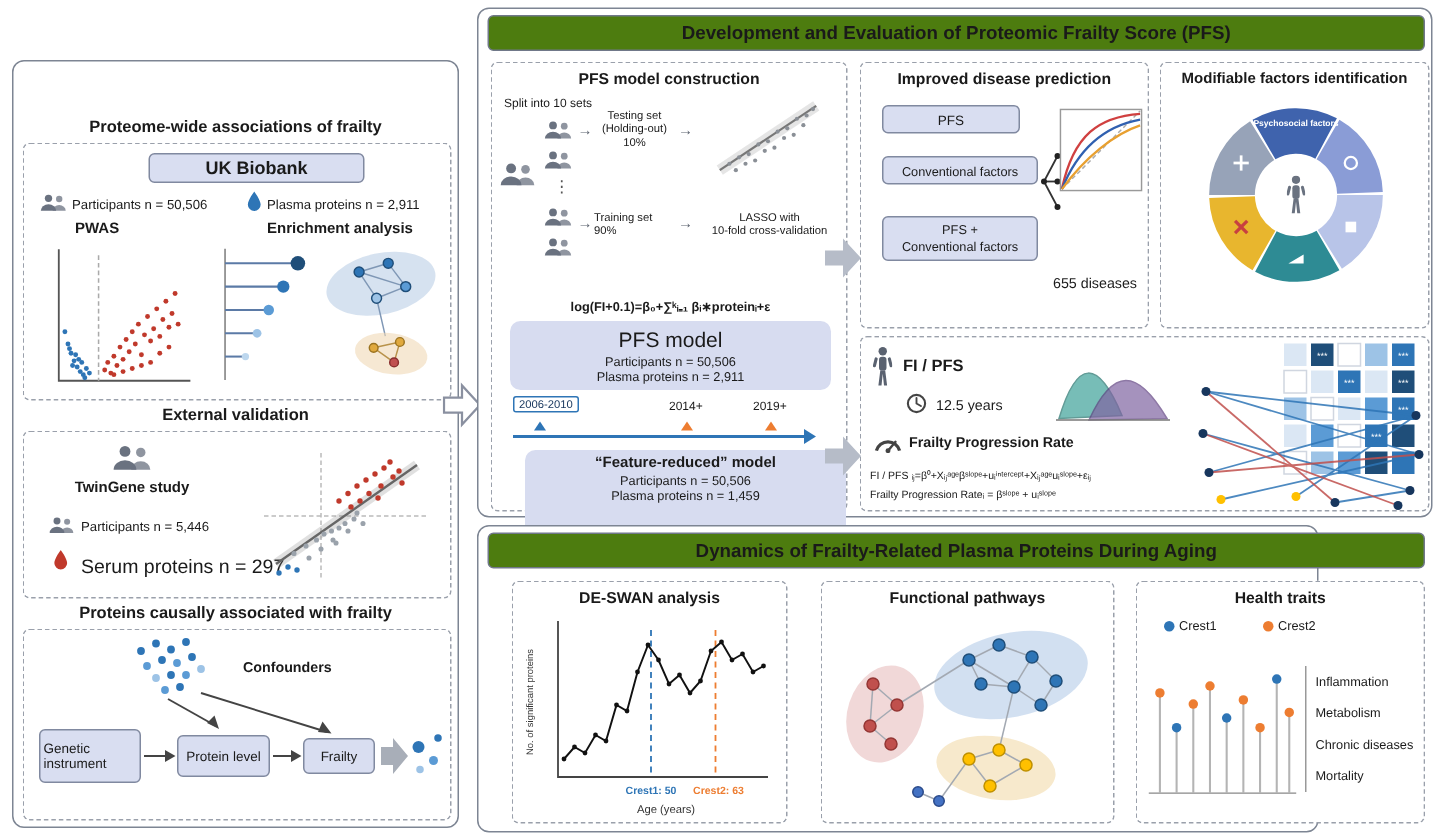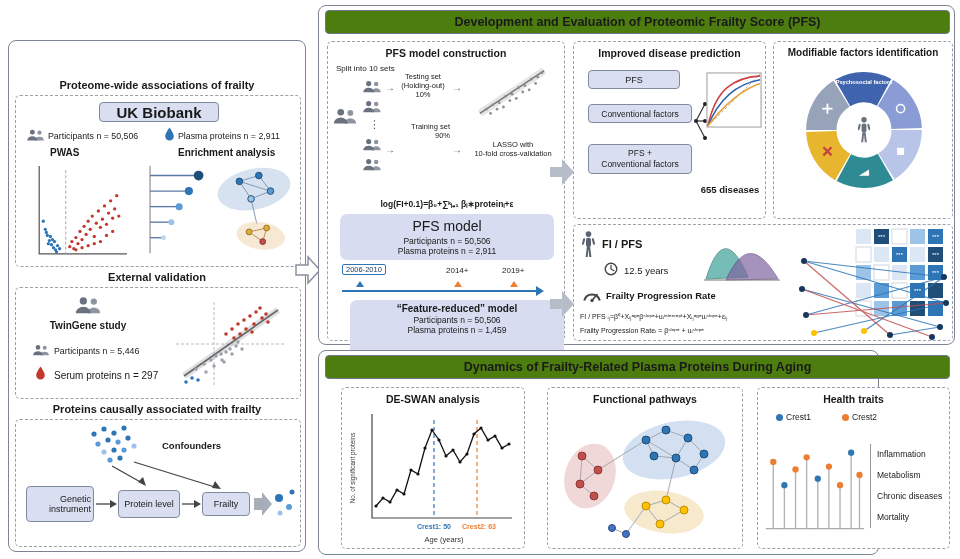--- a/index.html
+++ b/index.html
@@ -4,21 +4,21 @@
 <style>
 *{margin:0;padding:0;box-sizing:border-box}
 html,body{width:960px;height:559px}
 body{position:relative;background:#fff;font-family:"Liberation Sans",sans-serif;color:#1a1a1a;overflow:hidden}
 .abs{position:absolute}
 .panel{position:absolute;border:1.5px solid #7d8593;border-radius:8px;background:#fff}
 .dashed{position:absolute;border:1px dashed #9aa0ab;border-radius:5px;background:#fff}
 .bar{position:absolute;background:#4d7c0f;border:1px solid #707889;border-radius:4px;display:flex;align-items:center;justify-content:center;font-weight:bold;font-size:12.5px}
 .h{position:absolute;left:0;width:100%;text-align:center;font-weight:bold;font-size:11px}
 .lav{position:absolute;background:#d7dcf0;border-radius:7px;text-align:center}
-.lavb{position:absolute;background:#d9def1;border:1px solid #8089a0;border-radius:4px;display:flex;align-items:center;justify-content:center;text-align:right;font-weight:bold}
+.lavb{position:absolute;background:#d9def1;border:1px solid #8089a0;border-radius:4px;display:flex;align-items:center;justify-content:center;text-align:left;font-weight:bold}
 .t{position:absolute;white-space:nowrap}
 .ar{position:absolute;color:#5d6470;font-weight:bold;font-size:10px;line-height:10px}
 .tri{position:absolute;width:0;height:0}
 .leglbl{font-size:8.5px}
 .dot{display:inline-block;width:7px;height:7px;border-radius:50%;margin-right:3px;vertical-align:-1px}
 </style>
 </head>
 <body>
 
 <svg width="0" height="0" style="position:absolute">
@@ -48,21 +48,21 @@
   <path d="M11 13 L16.5 6.5" stroke="currentColor" stroke-width="1.8" stroke-linecap="round"></path>
   <circle cx="11" cy="13" r="1.8"></circle>
 </symbol>
 </defs>
 </svg>
 
 <div class="panel" style="left:8px;top:40px;width:298px;height:512px">
 
   <div class="h" style="top:38px">Proteome-wide associations of frailty</div>
   <div class="dashed" style="left:6px;top:54px;width:286px;height:172px">
-    <div class="lavb" style="left:83px;top:6px;width:120px;height:20px;font-size:15px">UK Biobank</div>
+    <div class="lavb" style="left:83px;top:6px;width:144px;height:20px;font-size:12px">UK Biobank</div>
     <svg class="abs" style="left:10px;top:33px;width:19px;height:12px;color:#6a7280">
         <use href="#i-ppl" fill="currentColor"></use>
       </svg>
     <div class="t" style="left:32px;top:35px;font-size:8.8px">Participants n = 50,506</div>
     <svg class="abs" style="left:148px;top:31px;width:11px;height:14px;color:#2e75b6">
         <use href="#i-drop" fill="currentColor"></use>
       </svg>
     <div class="t" style="left:162px;top:35px;font-size:8.8px">Plasma proteins n = 2,911</div>
     <div class="t" style="left:34px;top:51px;font-size:10px;font-weight:bold">PWAS</div>
     <div class="t" style="left:162px;top:51px;font-size:10px;font-weight:bold">Enrichment analysis</div>
@@ -168,21 +168,21 @@
         <use href="#i-ppl" fill="currentColor"></use>
       </svg>
     <div class="t" style="left:22px;top:32px;width:100px;text-align:center;font-weight:bold;font-size:10px">TwinGene study</div>
     <svg class="abs" style="left:16px;top:56px;width:18px;height:12px;color:#6a7280">
         <use href="#i-ppl" fill="currentColor"></use>
       </svg>
     <div class="t" style="left:38px;top:58px;font-size:8.8px">Participants n = 5,446</div>
     <svg class="abs" style="left:19px;top:78px;width:11px;height:14px;color:#c0392b">
         <use href="#i-drop" fill="currentColor"></use>
       </svg>
-    <div class="t" style="left:38px;top:82px;font-size:10px">Serum proteins n = 297</div>
+    <div class="t" style="left:38px;top:82px;font-size:13px">Serum proteins n = 297</div>
 
     <svg class="abs" style="left:150px;top:6px;width:130px;height:100px" viewBox="0 0 130 100">
       <path d="M48 8 V92" stroke="#bbb" stroke-width="1" stroke-dasharray="3,2" fill="none"></path>
       <path d="M10 50 H120" stroke="#bbb" stroke-width="1" stroke-dasharray="3,2" fill="none"></path>
       <line x1="18" y1="82" x2="112" y2="16" stroke="#888" stroke-width="7" opacity=".25"></line>
       <line x1="18" y1="82" x2="112" y2="16" stroke="#666" stroke-width="1.6"></line>
       <g fill="#9aa2ab">
         <circle cx="30" cy="75" r="1.7"></circle>
           <circle cx="38" cy="70" r="1.7"></circle>
           <circle cx="45" cy="66" r="1.7"></circle>
@@ -319,21 +319,21 @@
           <circle cx="58" cy="20" r="1.3"></circle>
           <circle cx="16" cy="48" r="1.3"></circle>
           <circle cx="40" cy="34" r="1.3"></circle>
           <circle cx="52" cy="26" r="1.3"></circle>
           <circle cx="64" cy="10" r="1.3"></circle>
           <circle cx="28" cy="42" r="1.3"></circle>
       </g>
     </svg>
 
     <div class="ar" style="left:57px;top:103px">→</div>
-    <div class="abs" style="left:68px;top:80px;width:54px;text-align:right;font-size:7.5px;line-height:9px">
+    <div class="abs" style="left:68px;top:98px;width:54px;text-align:left;font-size:7.5px;line-height:9px">
       <div>Training set</div>
       <div>90%</div>
     </div>
     <div class="ar" style="left:124px;top:103px">→</div>
     <div class="abs" style="left:138px;top:98px;width:94px;text-align:center;font-size:7.5px;line-height:9px">
       <div>LASSO with</div>
       <div>10-fold cross-validation</div>
     </div>
 
     <div class="t" style="left:0;width:238px;top:156px;text-align:center;font-size:8.5px;font-weight:bold">log(FI+0.1)=β₀+∑ᵏᵢ₌₁ βᵢ∗proteinᵢ+ε</div>
@@ -381,21 +381,21 @@
           <circle cx="11" cy="40" r="2"></circle>
         </g>
     </svg>
     <svg class="abs" style="left:132px;top:30px;width:56px;height:56px" viewBox="0 0 58 58">
       <rect x="1" y="1" width="56" height="56" fill="#fff" stroke="#999" stroke-width="1"></rect>
       <line x1="2" y1="56" x2="56" y2="2" stroke="#aaa" stroke-width="1" stroke-dasharray="3,2"></line>
       <path d="M2 56 C 10 18, 28 6, 56 4" fill="none" stroke="#d04040" stroke-width="1.6"></path>
       <path d="M2 56 C 14 26, 34 12, 56 8" fill="none" stroke="#3060b0" stroke-width="1.6"></path>
       <path d="M2 56 C 18 34, 38 18, 56 12" fill="none" stroke="#e8a030" stroke-width="1.6"></path>
     </svg>
-    <div class="t" style="left:120px;top:142px;width:72px;text-align:center;font-weight:bold;font-size:9.5px;white-space:normal">655 diseases</div>
+    <div class="t" style="left:120px;top:142px;width:72px;text-align:center;font-weight:normal;font-size:9.5px;white-space:normal">655 diseases</div>
   </div>
 
   <div class="dashed" style="left:454px;top:35px;width:180px;height:178px">
     <div class="h" style="top:5px;font-size:10px">Modifiable factors identification</div>
     <svg class="abs" style="left:26px;top:24px;width:128px;height:128px" viewBox="0 0 126 126">
       <g fill="none" stroke-width="30">
         <circle cx="63" cy="63" r="42" stroke="#3f63ad" stroke-dasharray="42.5 221.4" transform="rotate(-120 63 63)"></circle>
         <circle cx="63" cy="63" r="42" stroke="#8a9cd6" stroke-dasharray="42.5 221.4" transform="rotate(-60 63 63)"></circle>
         <circle cx="63" cy="63" r="42" stroke="#b8c4e8" stroke-dasharray="42.5 221.4" transform="rotate(0 63 63)"></circle>
         <circle cx="63" cy="63" r="42" stroke="#2e8b94" stroke-dasharray="42.5 221.4" transform="rotate(60 63 63)"></circle>

